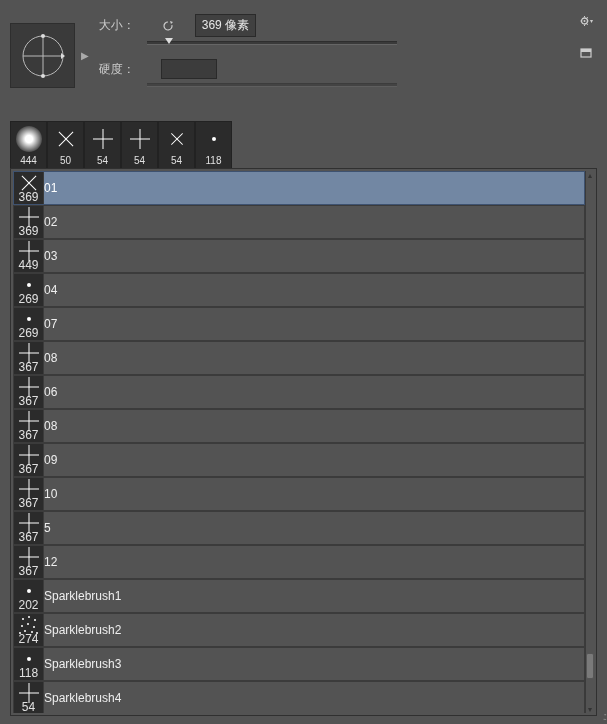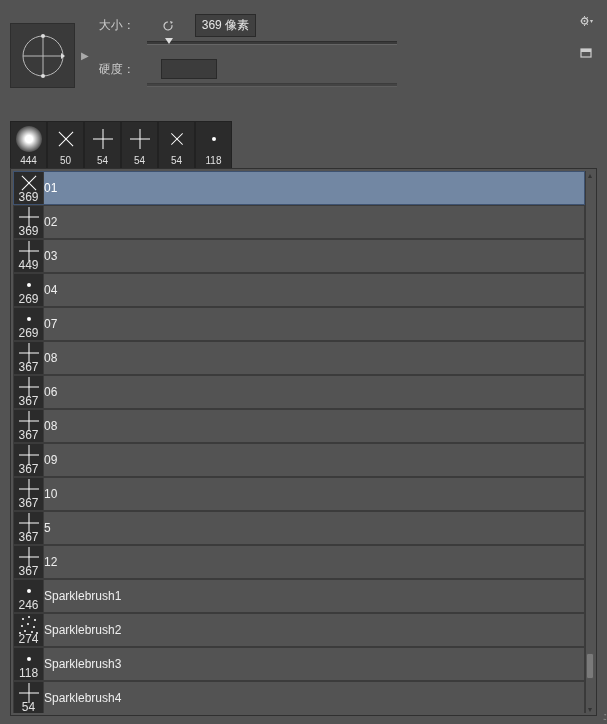--- a/index.html
+++ b/index.html
@@ -395,21 +395,21 @@
           </div>
           <span class="sz">367</span>
         </div>
         <span class="bi-label">12</span>
       </div>
       <div class="brush-item">
         <div class="bi-thumb">
           <div class="img">
             <span class="dot-sm"></span>
           </div>
-          <span class="sz">246</span>
+          <span class="sz">202</span>
         </div>
         <span class="bi-label">Sparklebrush1</span>
       </div>
       <div class="brush-item">
         <div class="bi-thumb">
           <div class="img">
             <span class="cluster">
               <span style="left:4px;top:4px"></span>
               <span style="left:10px;top:2px"></span>
               <span style="left:16px;top:5px"></span>

